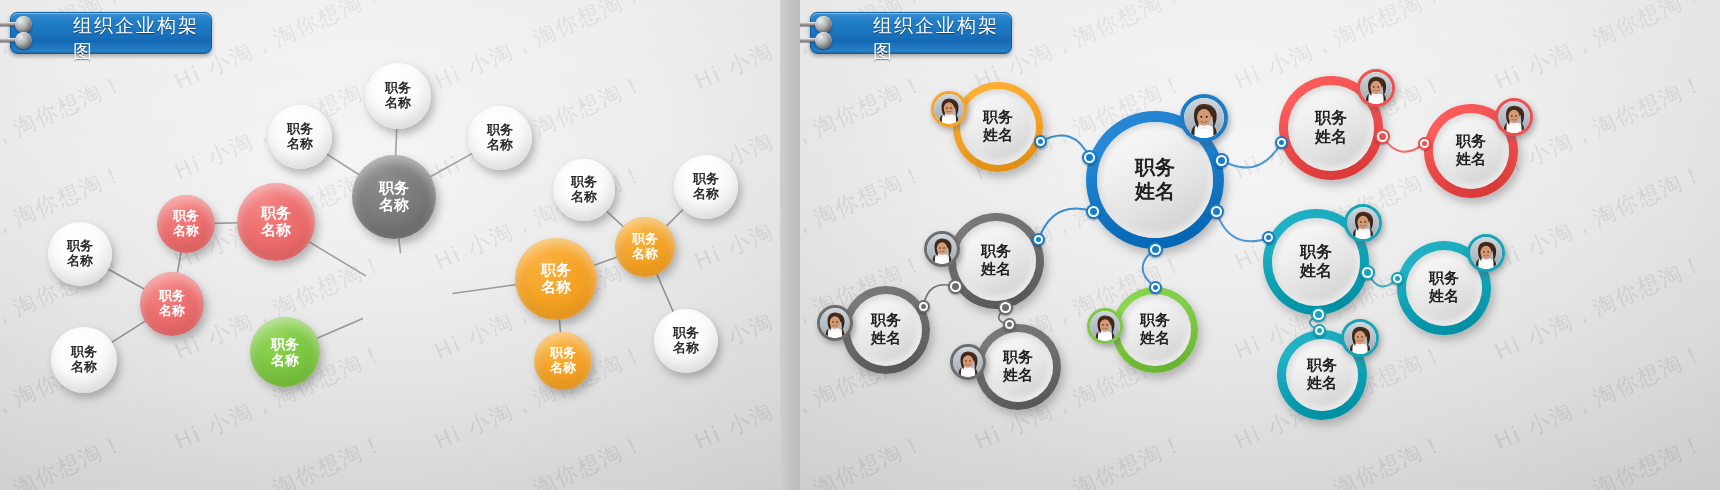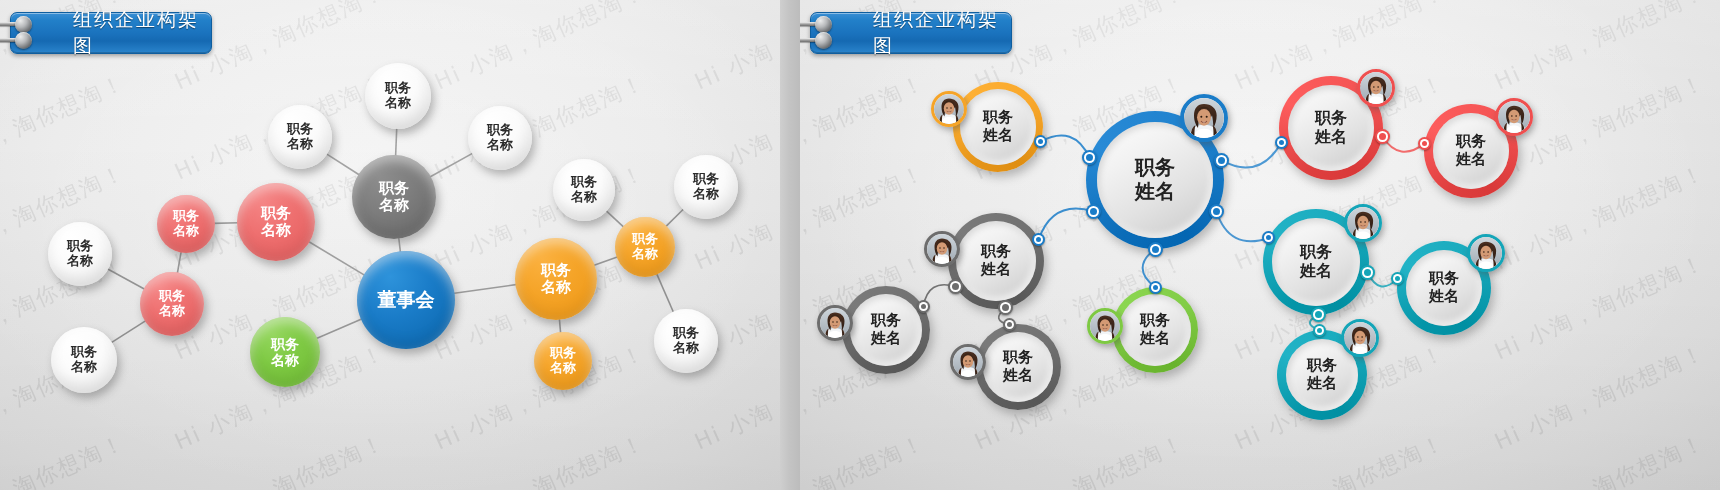--- a/index.html
+++ b/index.html
@@ -25,21 +25,21 @@
   
   .wm{position:absolute;color:rgba(120,120,120,.17);font-size:22px;white-space:nowrap;
       transform:rotate(-24deg);transform-origin:left top;letter-spacing:2px;pointer-events:none;
       font-family:"DejaVu Sans",sans-serif;}
 
   
   .title-wrap{position:absolute;z-index:40;}
   .plaque{position:relative;height:40px;border-radius:7px;
      background:linear-gradient(180deg,#3a8fd4 0%,#2280c9 18%,#1a72bd 52%,#1569b2 70%,#2a84cc 100%);
      box-shadow:0 2px 4px rgba(0,0,0,.33), inset 0 1px 0 rgba(255,255,255,.42), inset 0 -1px 0 rgba(0,0,0,.18);
-     border:1px solid #0f5e9f;display:flex;align-items:center;}
+     border:1px solid #0f5e9f;display:flex;align-items:flex-start;}
   .plaque-text{color:#fff;font-size:19px;letter-spacing:2px;padding-left:62px;
      text-shadow:0 1px 1px rgba(0,0,0,.45);font-family:"DejaVu Sans",sans-serif;}
   .rings{position:absolute;left:-36px;top:6px;width:80px;height:30px;}
   .ringbar{position:absolute;left:0;height:4px;width:48px;
       background:linear-gradient(180deg,#f4f4f4,#9e9e9e 55%,#6d6d6d);border-radius:2px;
       box-shadow:0 1px 1px rgba(0,0,0,.3);}
   .ringbar.r1{top:3px}.ringbar.r2{top:19px}
   .ringknob{position:absolute;width:17px;height:17px;border-radius:50%;
       background:radial-gradient(circle at 32% 28%,#eceded 0%,#b6b8ba 38%,#6c6f72 72%,#46494c 100%);
       box-shadow:0 1px 2px rgba(0,0,0,.45), inset 0 1px 1px rgba(255,255,255,.5);left:40px;}
@@ -129,25 +129,20 @@
           <line x1="146.69015536803678" y1="320.1062647657948" x2="110.15350611969534" y2="343.35685974201203" stroke="#8a8a8a" stroke-width="1.6"></line>
           <line x1="360.28311161689646" y1="175.4785818831254" x2="325.2876662873276" y2="153.14106358765594" stroke="#8a8a8a" stroke-width="1.6"></line>
           <line x1="395.58291751999593" y1="157.0313326201024" x2="396.77323892200315" y2="126.97571721942063" stroke="#8a8a8a" stroke-width="1.6"></line>
           <line x1="428.9507268265038" y1="177.54629355883282" x2="473.78695488012215" y2="152.5902798308754" stroke="#8a8a8a" stroke-width="1.6"></line>
           <line x1="592.6998628461118" y1="265.80454369578" x2="618.6513805207402" y2="256.47366093636305" stroke="#8a8a8a" stroke-width="1.6"></line>
           <line x1="559.3172034564665" y1="317.85866906146435" x2="560.7034745301386" y2="334.09784449590927" stroke="#8a8a8a" stroke-width="1.6"></line>
           <line x1="624.541608871289" y1="227.8831427157946" x2="605.1890479547365" y2="209.79960218721274" stroke="#8a8a8a" stroke-width="1.6"></line>
           <line x1="664.9619361867941" y1="227.36530866872715" x2="684.612211228435" y2="208.03716928350664" stroke="#8a8a8a" stroke-width="1.6"></line>
           <line x1="656.1942744707337" y1="272.6649219572918" x2="674.0061344956425" y2="313.501869331473" stroke="#8a8a8a" stroke-width="1.6"></line>
         </svg>
-        <div class="bub blue" style="left: 357px; top: 251px; width: 98px; height: 98px;">
-          <span style="font-size: 19px;">
-            <div>董事会</div>
-          </span>
-        </div>
         <div class="bub gray" style="left: 352px; top: 155px; width: 84px; height: 84px;">
           <span style="font-size: 15px;">
             <div>职务</div>
             <div>名称</div>
           </span>
         </div>
         <div class="bub coral" style="left: 237px; top: 183px; width: 78px; height: 78px;">
           <span style="font-size: 15px;">
             <div>职务</div>
             <div>名称</div>

